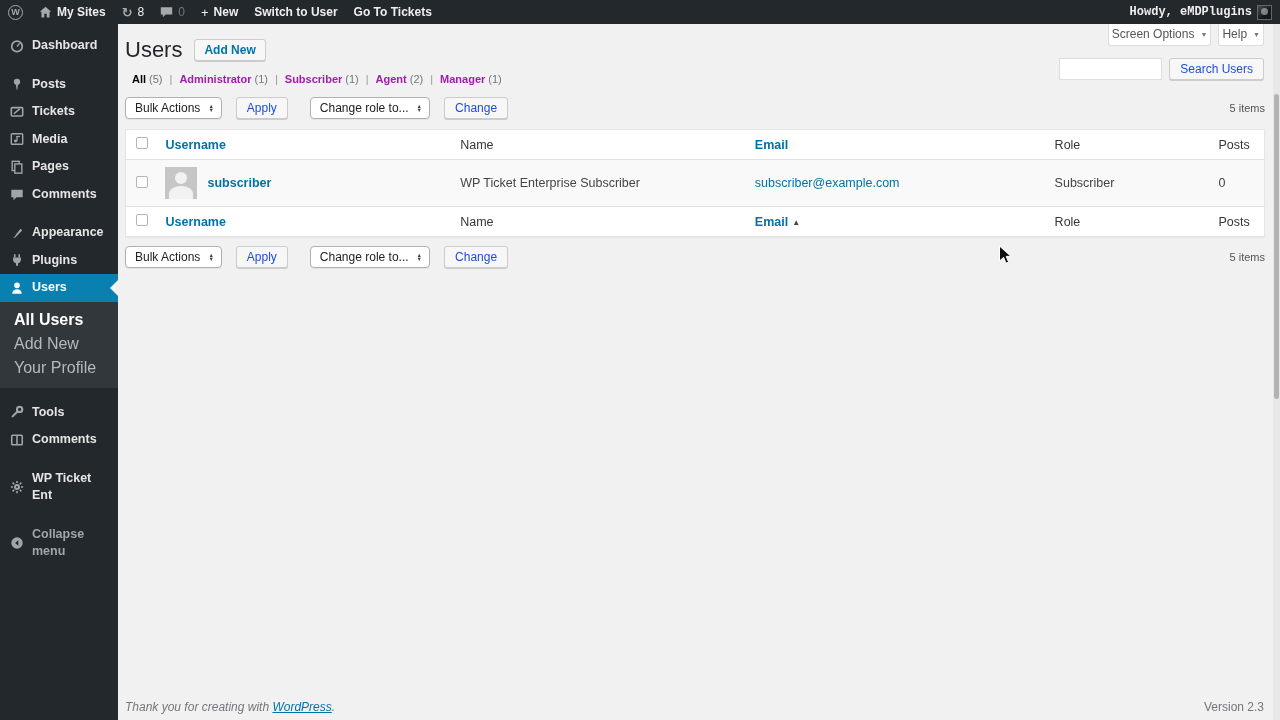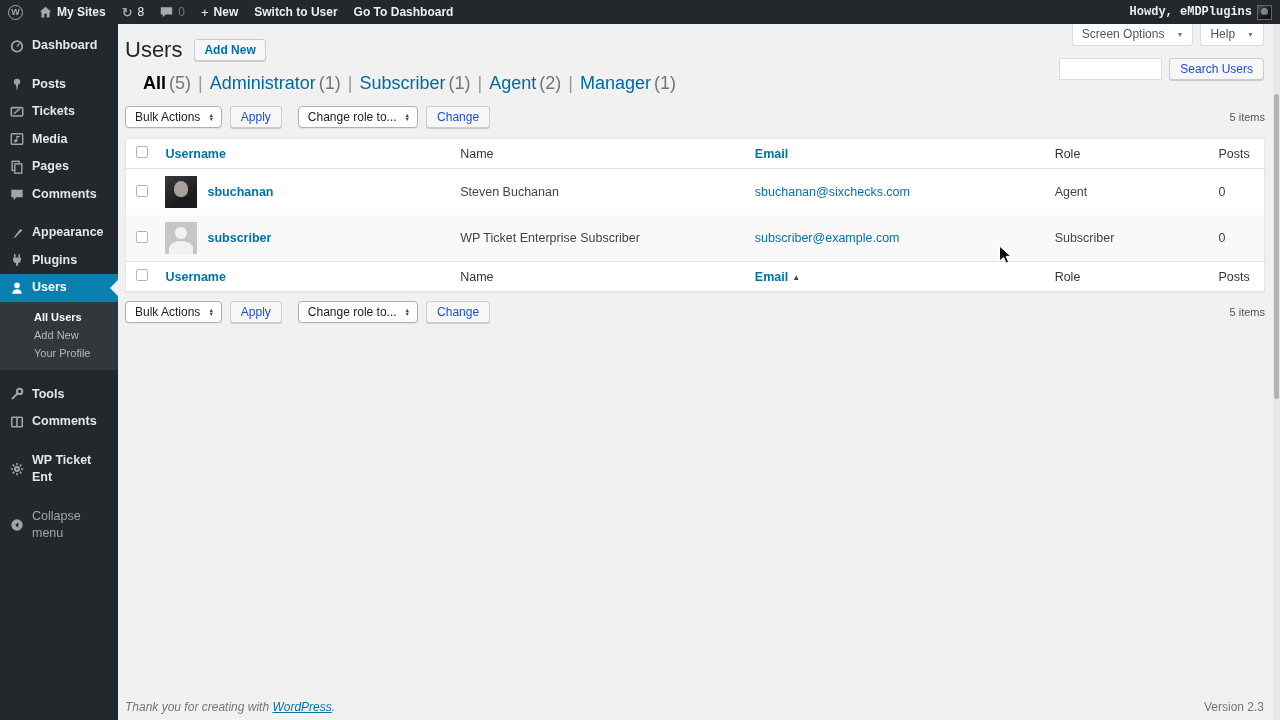--- a/index.html
+++ b/index.html
@@ -47,32 +47,32 @@
   }
   .mi-icon { width:15px; height:15px; color:#a0a5aa; display:flex; align-items:center; justify-content:center; flex:none; }
   .menu-sep { height:11px; }
   .menu-item.active { background:#0a80b0; color:#fff; }
   .menu-item.active .mi-icon { color:#fff; }
   .menu-item.active::after {
     content:''; position:absolute; right:0; top:50%; margin-top:-8px;
     border:8px solid transparent; border-right-color:#f1f1f1;
   }
   .submenu { background:#32373c; padding:6px 0 8px; }
-  .submenu-item { padding:3px 8px 3px 14px; font-size:11px; color:#b4b9be; cursor:pointer;margin-left:20px; }
+  .submenu-item { padding:3px 8px 3px 14px; font-size:16px; color:#b4b9be; cursor:pointer; }
   .submenu-item.current { color:#fff; font-weight:bold; }
-  .menu-item.dim { color:#a0a5aa; font-weight:400; }
+  .menu-item.dim { color:#a0a5aa; font-weight:700; }
 
   
   .main { position:absolute; left:110px; top:24px; right:0; bottom:0; }
 
   .screen-tabs { position:absolute; top:0; right:16px; display:flex; gap:7px; z-index:10; }
   .screen-tab {
     background:#fff; border:1px solid #ddd; border-top:none;
-    padding:3px 9px 4px; font-size:12px; color:#555;
-    display:flex; align-items:center; gap:12px; cursor:pointer; border-radius:0 0 3px 3px;
+    padding:3px 3px 4px; font-size:12px; color:#555;
+    display:flex; align-items:center; gap:6px; cursor:pointer; border-radius:0 0 3px 3px;
   }
   .screen-tab .caret { font-size:7px; color:#72777c; }
 
   .title-row { display:flex; align-items:center; gap:12px; margin:13px 15px 0; }
   .page-title { font-size:22px; font-weight:400; color:#23282d; line-height:1.2; }
   .add-new-btn {
     background:#f7f7f7; border:1px solid #ccc; border-radius:3px;
     color:#0073aa; font-size:12px; font-weight:600; padding:3px 9px; cursor:pointer;
     box-shadow:0 1px 0 #ccc;
   }
@@ -81,27 +81,27 @@
   .search-input {
     width:103px; height:22px; border:1px solid #ddd; background:#fff;
     padding:0 5px; font-size:12px; font-family:inherit;
   }
   .btn {
     background:#f7f7f7; border:1px solid #ccc; border-radius:3px;
     color:#1d4ed8; font-size:12px; padding:2px 10px; height:22px; cursor:pointer;
     box-shadow:0 1px 0 #ccc; font-family:inherit; line-height:1.4;
   }
 
-  .subsubsub { margin:10px 33px 0; font-size:18px; list-style:none; display:flex; align-items:center; }
-  .subsubsub a { color:#0369a1; }
+  .subsubsub { margin:10px 22px 0; font-size:11px; list-style:none; display:flex; align-items:center; }
+  .subsubsub a { color:#a21caf;font-weight:bold; }
   .subsubsub a.current { color:#000; font-weight:bold; }
   .subsubsub .count { color:#72777c; margin-left:3px; }
   .subsubsub .sep { color:#999; margin:0 7px; }
 
-  .tablenav { margin:10px 15px 0; display:flex; align-items:center; gap:8px; height:26px; }
+  .tablenav { margin:10px 15px 0; display:flex; align-items:center; gap:14px; height:26px; }
   .tablenav.bottom { margin-top:7px; }
   .items-count { margin-left:auto; color:#555; font-size:11px; }
 
   .fake-select {
     background:#fff; border:1px solid #b0b0b0; border-radius:4px;
     padding:2px 7px 2px 9px; display:flex; align-items:center; gap:8px;
     font-size:12px; color:#222; height:22px; cursor:pointer;
     box-shadow:0 1px 1px rgba(0,0,0,.06);
   }
   .updown { display:flex; flex-direction:column; font-size:5.5px; line-height:4.5px; color:#444; }
@@ -185,21 +185,21 @@
           <path d="M1 1 H15 V10 H7 L3.5 13.5 V10 H1 Z" fill="currentColor"></path>
         </svg>
     </span>
     <span class="ab-count-dim">0</span>
   </div>
   <div class="ab-item">
     <span class="plus-glyph">+</span>
     <span>New</span>
   </div>
   <div class="ab-item">Switch to User</div>
-  <div class="ab-item">Go To Dashboard</div>
+  <div class="ab-item">Go To Tickets</div>
   <div class="ab-right">
     <div class="ab-item">
       <span>Howdy, eMDPlugins</span>
       <span class="ab-avatar"></span>
     </div>
   </div>
 </div>
 
 <div class="sidebar">
   <div class="menu-item">
@@ -406,33 +406,20 @@
       <tr>
         <th class="cb"><span class="checkbox"></span></th>
         <th><a class="sortable">Username</a></th>
         <th>Name</th>
         <th><a class="sortable">Email</a></th>
         <th>Role</th>
         <th>Posts</th>
       </tr>
     </thead>
     <tbody>
-      <tr>
-        <td class="cb"><span class="checkbox"></span></td>
-        <td>
-            <div class="ucell">
-              <span class="avatar photo-c"></span>
-              <a class="ulink">sbuchanan</a>
-            </div>
-          </td>
-        <td>Steven Buchanan</td>
-        <td><a class="email-link">sbuchanan@sixchecks.com</a></td>
-        <td>Agent</td>
-        <td>0</td>
-      </tr>
       <tr class="alt">
         <td class="cb"><span class="checkbox"></span></td>
         <td>
             <div class="ucell">
               <span class="avatar mystery"></span>
               <a class="ulink">subscriber</a>
             </div>
           </td>
         <td>WP Ticket Enterprise Subscriber</td>
         <td><a class="email-link">subscriber@example.com</a></td>

